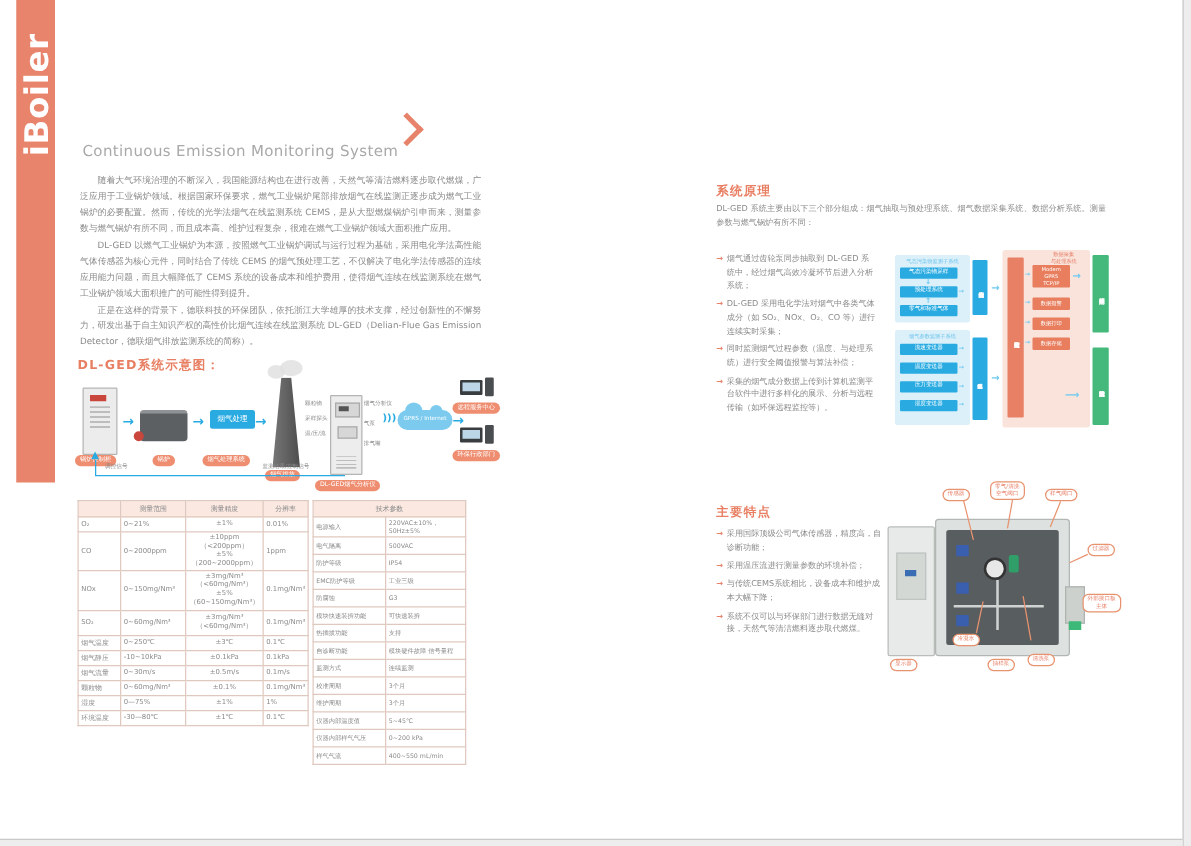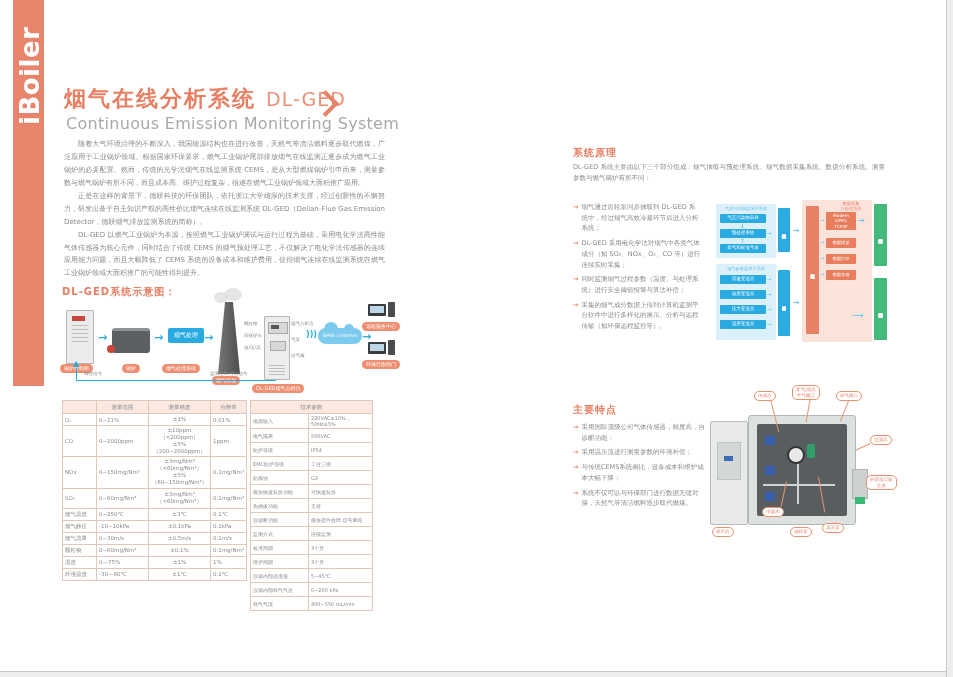--- a/index.html
+++ b/index.html
@@ -9,21 +9,21 @@
   
   .edge-r{position:absolute;left:946px;top:0;width:7px;height:677px;background:#ededed;border-left:1px solid #c9c9c9;}
   .edge-b{position:absolute;left:0;top:671px;width:946px;height:6px;background:#ededed;border-top:1px solid #c9c9c9;}
   
   .brand{position:absolute;left:13px;top:0;width:31px;height:386px;background:#E8846B;}
   .brand span{position:absolute;left:2px;top:125px;transform:rotate(-90deg);transform-origin:left top;
               color:#fff;font-size:26px;font-weight:bold;white-space:nowrap;letter-spacing:.5px;}
   
   .title-cn{font-size:22px;font-weight:bold;color:#E87F63;letter-spacing:2px;}
   .title-model{font-size:19px;color:#EC9077;letter-spacing:1px;margin-left:10px;}
-  .subtitle{font-size:16px;color:#aaagrey;color:#a9a9a9;letter-spacing:.3px;}
+  .subtitle{font-size:12px;color:#aaagrey;color:#a9a9a9;letter-spacing:.3px;}
   .chev{position:absolute;left:316px;top:94px;width:15px;height:15px;
         border-top:4px solid #E8836B;border-right:4px solid #E8836B;transform:rotate(45deg);}
   
   .intro{position:absolute;left:64px;top:138px;width:321px;font-size:7px;line-height:1.85;color:#8a8a8a;text-align:justify;}
   .intro p{margin:0;text-indent:2em;}
   .sec-h{font-size:10px;font-weight:bold;color:#E87F63;letter-spacing:1px;}
   
   .schem{position:absolute;left:60px;top:298px;width:332px;height:96px;}
   .pill{position:absolute;background:#EE8D6F;color:#fff;font-size:5px;line-height:1.4;padding:1px 4px;border-radius:6px;white-space:nowrap;}
   .bluebox{position:absolute;background:#29ABE2;color:#fff;font-size:6px;text-align:center;border-radius:2px;padding:3px 2px;}
@@ -103,30 +103,27 @@
 
 <div class="page">
 
   <div class="edge-r"></div>
   <div class="edge-b"></div>
 
   <div class="brand">
     <span>iBoiler</span>
   </div>
 
-  <div class="abs" style="left:64px;top:84px;white-space:nowrap;">
-    <span class="title-cn">烟气在线分析系统</span><span class="title-model">DL-GED</span>
-  </div>
   <div class="chev"></div>
   <div class="abs subtitle" style="left:66px;top:114px;">Continuous Emission Monitoring System</div>
 
   <div class="intro">
     <p>随着大气环境治理的不断深入，我国能源结构也在进行改善，天然气等清洁燃料逐步取代燃煤，广泛应用于工业锅炉领域。根据国家环保要求，燃气工业锅炉尾部排放烟气在线监测正逐步成为燃气工业锅炉的必要配置。然而，传统的光学法烟气在线监测系统 CEMS，是从大型燃煤锅炉引申而来，测量参数与燃气锅炉有所不同，而且成本高、维护过程复杂，很难在燃气工业锅炉领域大面积推广应用。</p>
+    <p>DL-GED 以燃气工业锅炉为本源，按照燃气工业锅炉调试与运行过程为基础，采用电化学法高性能气体传感器为核心元件，同时结合了传统 CEMS 的烟气预处理工艺，不仅解决了电化学法传感器的连续应用能力问题，而且大幅降低了 CEMS 系统的设备成本和维护费用，使得烟气连续在线监测系统在燃气工业锅炉领域大面积推广的可能性得到提升。</p>
     <p>正是在这样的背景下，德联科技的环保团队，依托浙江大学雄厚的技术支撑，经过创新性的不懈努力，研发出基于自主知识产权的高性价比烟气连续在线监测系统 DL-GED（Delian-Flue Gas Emission Detector，德联烟气排放监测系统的简称）。</p>
-    <p>DL-GED 以燃气工业锅炉为本源，按照燃气工业锅炉调试与运行过程为基础，采用电化学法高性能气体传感器为核心元件，同时结合了传统 CEMS 的烟气预处理工艺，不仅解决了电化学法传感器的连续应用能力问题，而且大幅降低了 CEMS 系统的设备成本和维护费用，使得烟气连续在线监测系统在燃气工业锅炉领域大面积推广的可能性得到提升。</p>
   </div>
 
   <div class="abs sec-h" style="left:62px;top:285px;">DL-GED系统示意图：</div>
   <div class="schem">
     <div class="cab">
       <i class="scr"></i>
       <i class="grid"></i>
     </div>
     <div class="pill" style="left:0;top:66px;">锅炉控制柜</div>
     <div class="sarr" style="left:38px;top:34px;">→</div>

